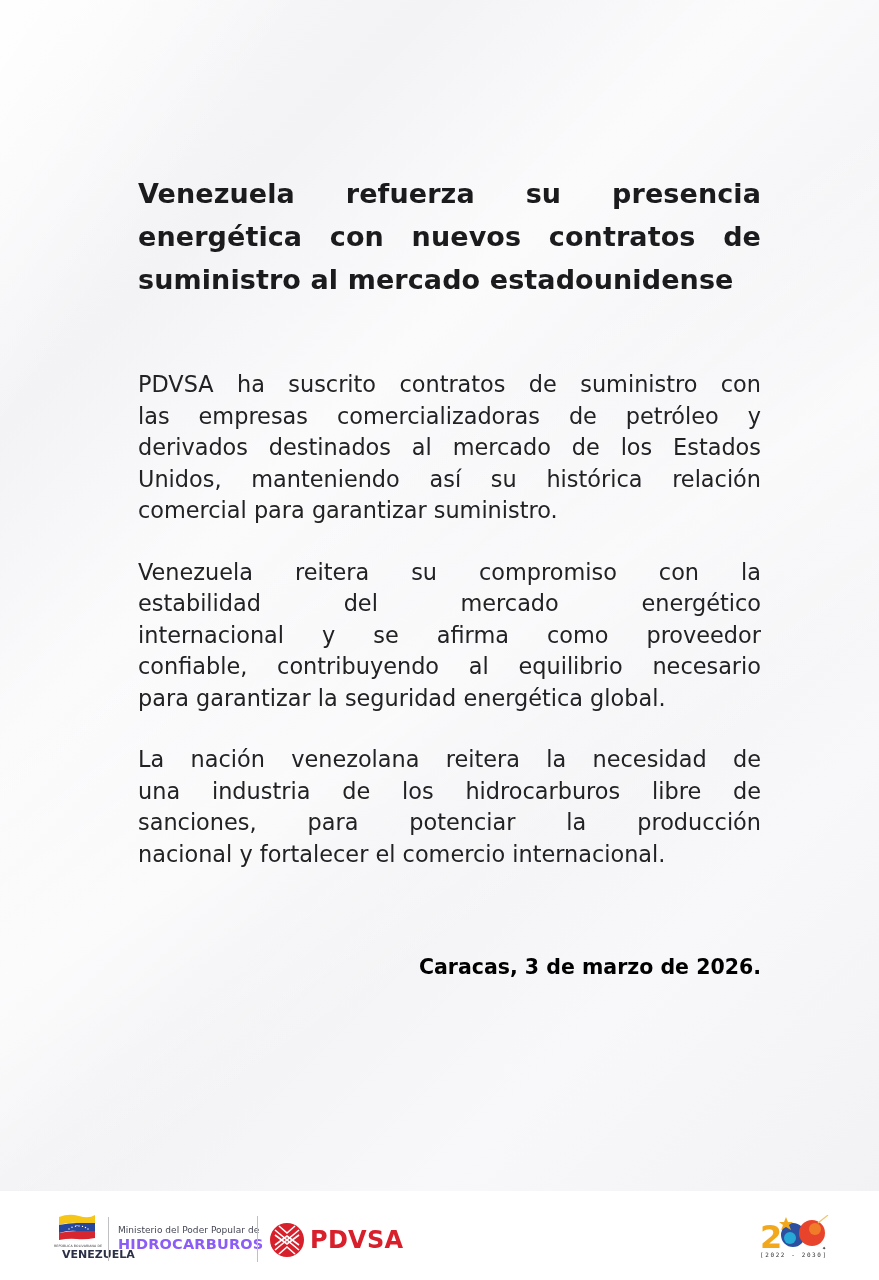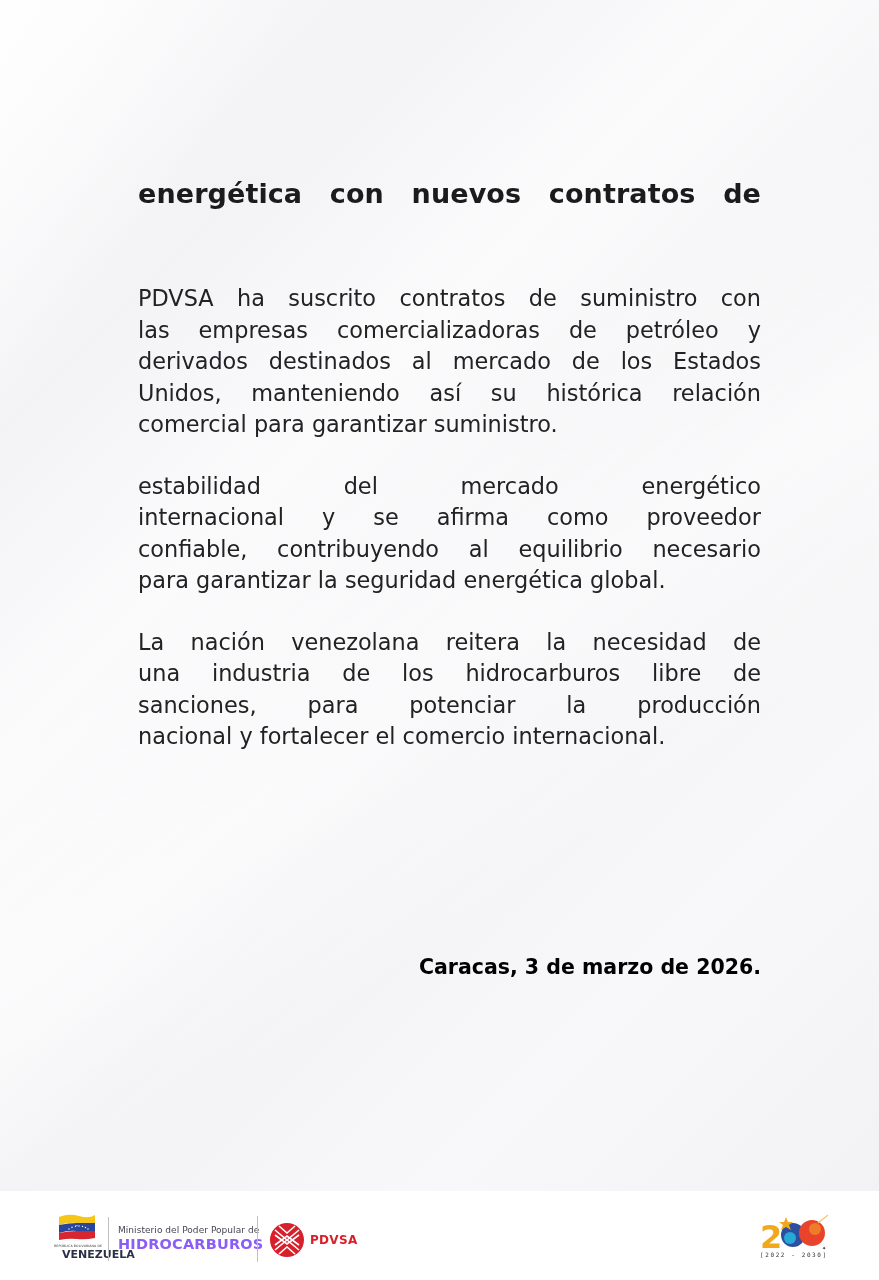--- a/index.html
+++ b/index.html
@@ -73,49 +73,52 @@
     }
     .ministerio .big {
       font-size: 14.5px; font-weight: bold; color: #8b5cf6; white-space: nowrap; margin-top: 1px; letter-spacing: 0.2px;
     }
     .divider2 { position: absolute; left: 257px; top: 25px; width: 1px; height: 46px; background: #bfbfc4; }
     .pdvsa {
       position: absolute; left: 269px; top: 31px; display: flex; align-items: center;
     }
     .pdvsa .mark { width: 36px; height: 36px; }
     .pdvsa .word {
-      font-size: 12px; font-weight: bold; color: #d7202b; margin-left: 5px; letter-spacing: 0.3px;
+      font-size: 24px; font-weight: bold; color: #d7202b; margin-left: 5px; letter-spacing: 0.3px;
     }
     .logo-200 {
       position: absolute; left: 760px; top: 24px; width: 70px; height: 48px;
     }
     .logo-200 .years {
       position: absolute; left: 0; top: 36px; width: 66px; font-size: 6px; color: #333; letter-spacing: 1.6px; white-space: nowrap;
       font-family: "DejaVu Sans Mono", monospace;
     }
   </style>
 </head>
 <body>
 
 <div class="bg-sheen"></div>
 
 <div class="content">
   <h1 class="title">
+    <span class="title-line">Venezuela refuerza su presencia</span>
     <span class="title-line">energética con nuevos contratos de</span>
+    <span class="title-line last">suministro al mercado estadounidense</span>
   </h1>
 
   <div class="body">
     <p class="para">
       <span class="line">PDVSA ha suscrito contratos de suministro con</span>
       <span class="line">las empresas comercializadoras de petróleo y</span>
       <span class="line">derivados destinados al mercado de los Estados</span>
       <span class="line">Unidos, manteniendo así su histórica relación</span>
       <span class="line last">comercial para garantizar suministro.</span>
     </p>
     <p class="para">
+      <span class="line">Venezuela reitera su compromiso con la</span>
       <span class="line">estabilidad del mercado energético</span>
       <span class="line">internacional y se afirma como proveedor</span>
       <span class="line">confiable, contribuyendo al equilibrio necesario</span>
       <span class="line last">para garantizar la seguridad energética global.</span>
     </p>
     <p class="para">
       <span class="line">La nación venezolana reitera la necesidad de</span>
       <span class="line">una industria de los hidrocarburos libre de</span>
       <span class="line">sanciones, para potenciar la producción</span>
       <span class="line last">nacional y fortalecer el comercio internacional.</span>

